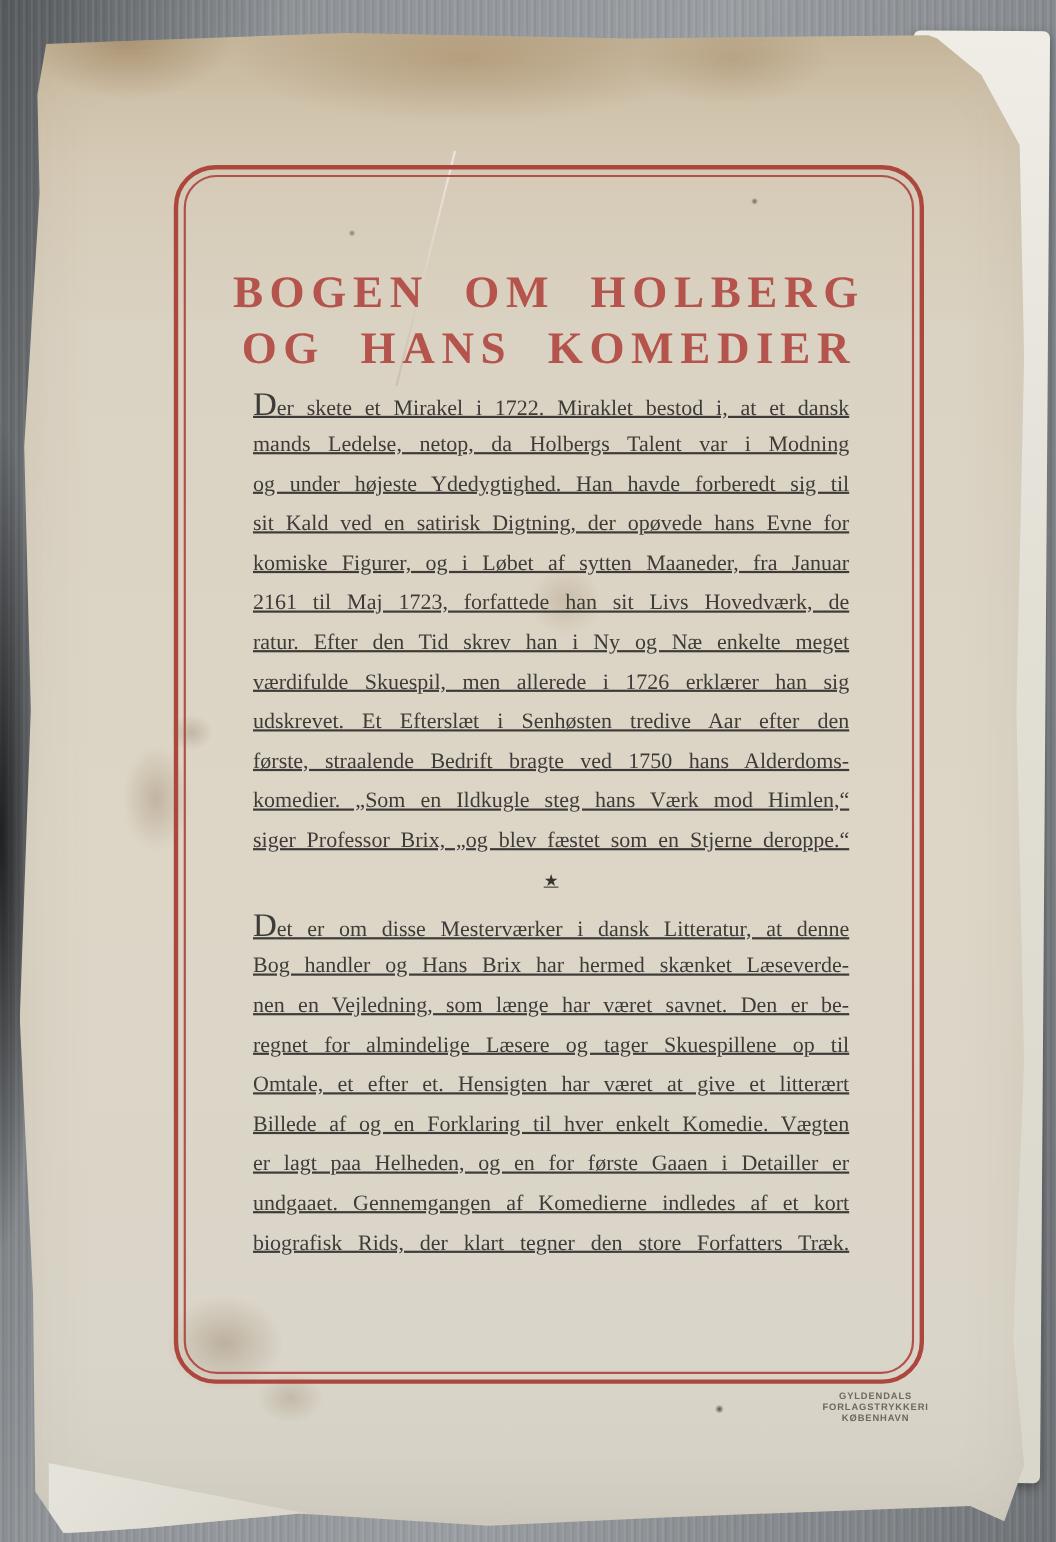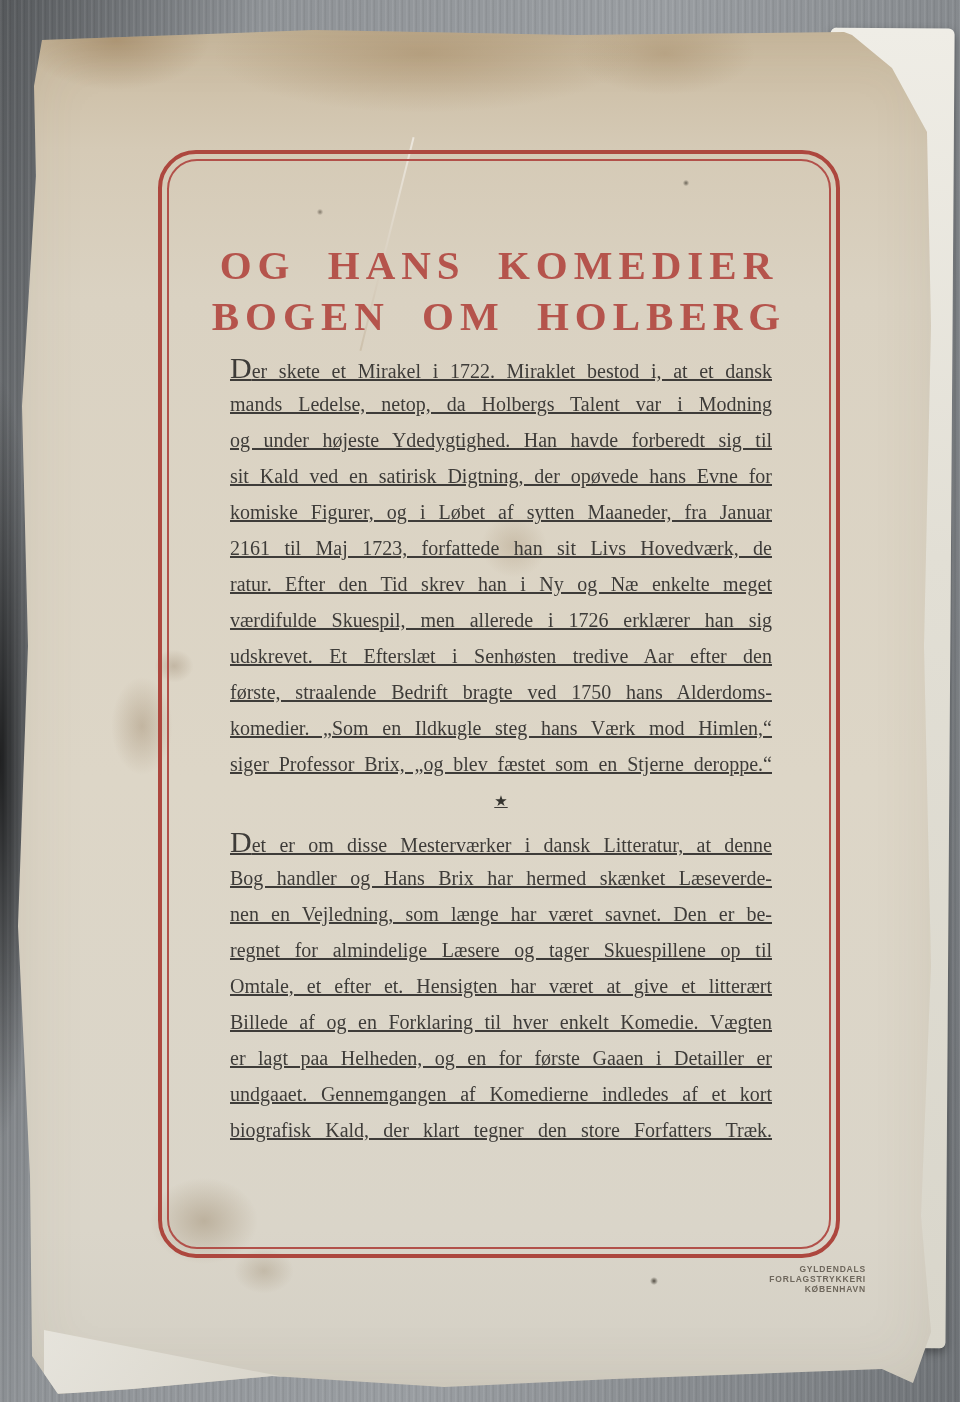--- a/index.html
+++ b/index.html
@@ -57,39 +57,39 @@
   
   .text-col{position:absolute;left:68px;top:196px;width:542px;
     color:#3e3c39;font-size:20px;text-decoration:underline;}
   .ln{text-align:justify;text-align-last:justify;line-height:36px;height:36px;
     white-space:nowrap;overflow:visible;}
   .fl::first-letter{font-size:30px;}
   .star{height:30px;line-height:30px;margin-top:4px;text-align:center;
     font-size:15px;color:#35342f;letter-spacing:0;text-align-last:center;}
   .p2{margin-top:8px;}
   
-  .printer-mark{position:absolute;left:712px;top:1238px;width:140px;text-align:right;
+  .printer-mark{position:absolute;left:712px;top:1238px;width:140px;text-align:center;
     font-family:"Liberation Sans", sans-serif;font-size:8.5px;line-height:10px;
     letter-spacing:.8px;color:#6e675c;font-weight:bold;}
 </style>
 </head>
 <body>
 
 <div class="photo">
   <div class="underpage"></div>
   <div class="jacket">
     <div class="crease"></div>
     <div class="corner-fold"></div>
 
     <div class="frame-outer">
       <div class="frame-inner"></div>
 
       <div class="title">
+        <div>BOGEN OM HOLBERG</div>
         <div>OG HANS KOMEDIER</div>
-        <div>BOGEN OM HOLBERG</div>
       </div>
 
       <div class="text-col">
         <div>
           <div class="ln fl">Der skete et Mirakel i 1722. Miraklet bestod i, at et dansk</div>
           <div class="ln">mands Ledelse, netop, da Holbergs Talent var i Modning</div>
           <div class="ln">og under højeste Ydedygtighed. Han havde forberedt sig til</div>
           <div class="ln">sit Kald ved en satirisk Digtning, der opøvede hans Evne for</div>
           <div class="ln">komiske Figurer, og i Løbet af sytten Maaneder, fra Januar</div>
           <div class="ln">2161 til Maj 1723, forfattede han sit Livs Hovedværk, de</div>
@@ -105,21 +105,21 @@
 
         <div class="p2">
           <div class="ln fl">Det er om disse Mesterværker i dansk Litteratur, at denne</div>
           <div class="ln">Bog handler og Hans Brix har hermed skænket Læseverde-</div>
           <div class="ln">nen en Vejledning, som længe har været savnet. Den er be-</div>
           <div class="ln">regnet for almindelige Læsere og tager Skuespillene op til</div>
           <div class="ln">Omtale, et efter et. Hensigten har været at give et litterært</div>
           <div class="ln">Billede af og en Forklaring til hver enkelt Komedie. Vægten</div>
           <div class="ln">er lagt paa Helheden, og en for første Gaaen i Detailler er</div>
           <div class="ln">undgaaet. Gennemgangen af Komedierne indledes af et kort</div>
-          <div class="ln">biografisk Kald, der klart tegner den store Forfatters Træk.</div>
+          <div class="ln">biografisk Rids, der klart tegner den store Forfatters Træk.</div>
         </div>
       </div>
     </div>
 
     <div class="printer-mark">
       <div>GYLDENDALS</div>
       <div>FORLAGSTRYKKERI</div>
       <div>KØBENHAVN</div>
     </div>
   </div>

